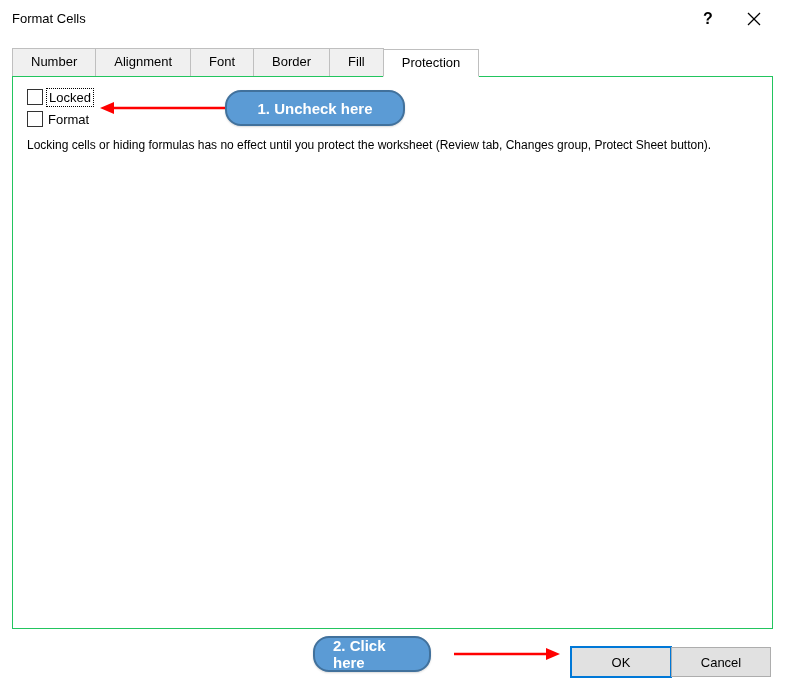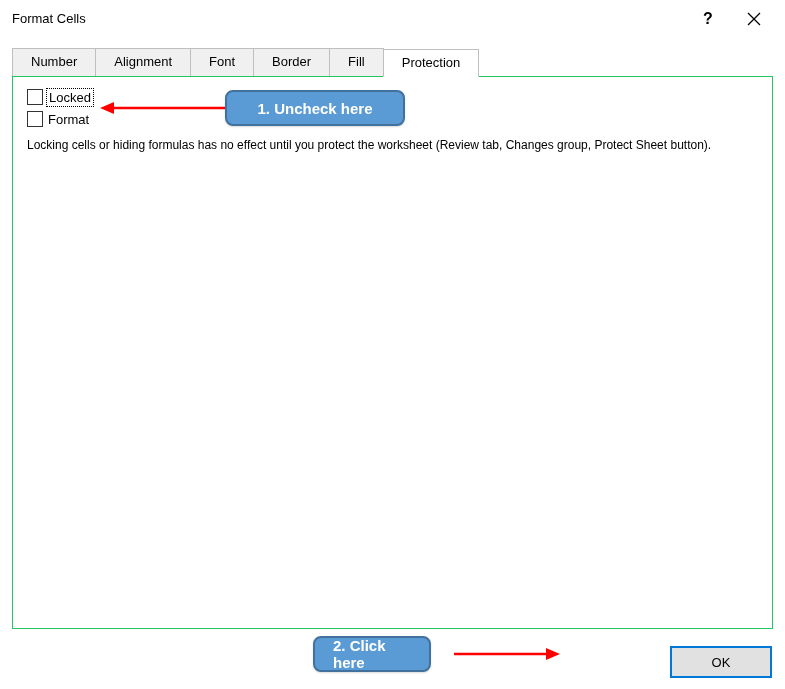--- a/index.html
+++ b/index.html
@@ -105,21 +105,21 @@
     .btn.primary {
       outline: 2px solid #0078d7;
       outline-offset: -1px;
     }
 
     
     .callout {
       position: absolute;
       background: #5b9bd5;
       border: 2px solid #41719c;
-      border-radius: 8px;
+      border-radius: 16px;
       color: #fff;
       font-weight: bold;
       font-size: 15px;
       display: flex; align-items: center; justify-content: center;
       padding: 6px 18px;
       box-shadow: 0 1px 2px rgba(0,0,0,0.15);
     }
     .callout1 { left: 225px; top: 90px; width: 180px; height: 36px; }
     .callout2 { left: 313px; top: 636px; width: 118px; height: 36px; }
 
@@ -158,20 +158,21 @@
     <div class="chk-row">
       <span class="chk"></span>
       <span class="chk-label">Format</span>
     </div>
     <div class="help-text">Locking cells or hiding formulas has no effect until you protect the worksheet (Review tab, Changes group, Protect Sheet button).</div>
   </div>
 </div>
 
 <div class="buttons">
   <div class="btn primary">OK</div>
+  <div class="btn">Cancel</div>
 </div>
 
 <svg class="arrow" style="left:98px; top:98px; width:130px; height:20px;">
   <line x1="128" y1="10" x2="14" y2="10"></line>
   <polygon points="2,10 16,4 16,16"></polygon>
 </svg>
 <div class="callout callout1">1. Uncheck here</div>
 
 <svg class="arrow" style="left:452px; top:644px; width:110px; height:20px;">
   <line x1="2" y1="10" x2="96" y2="10"></line>

